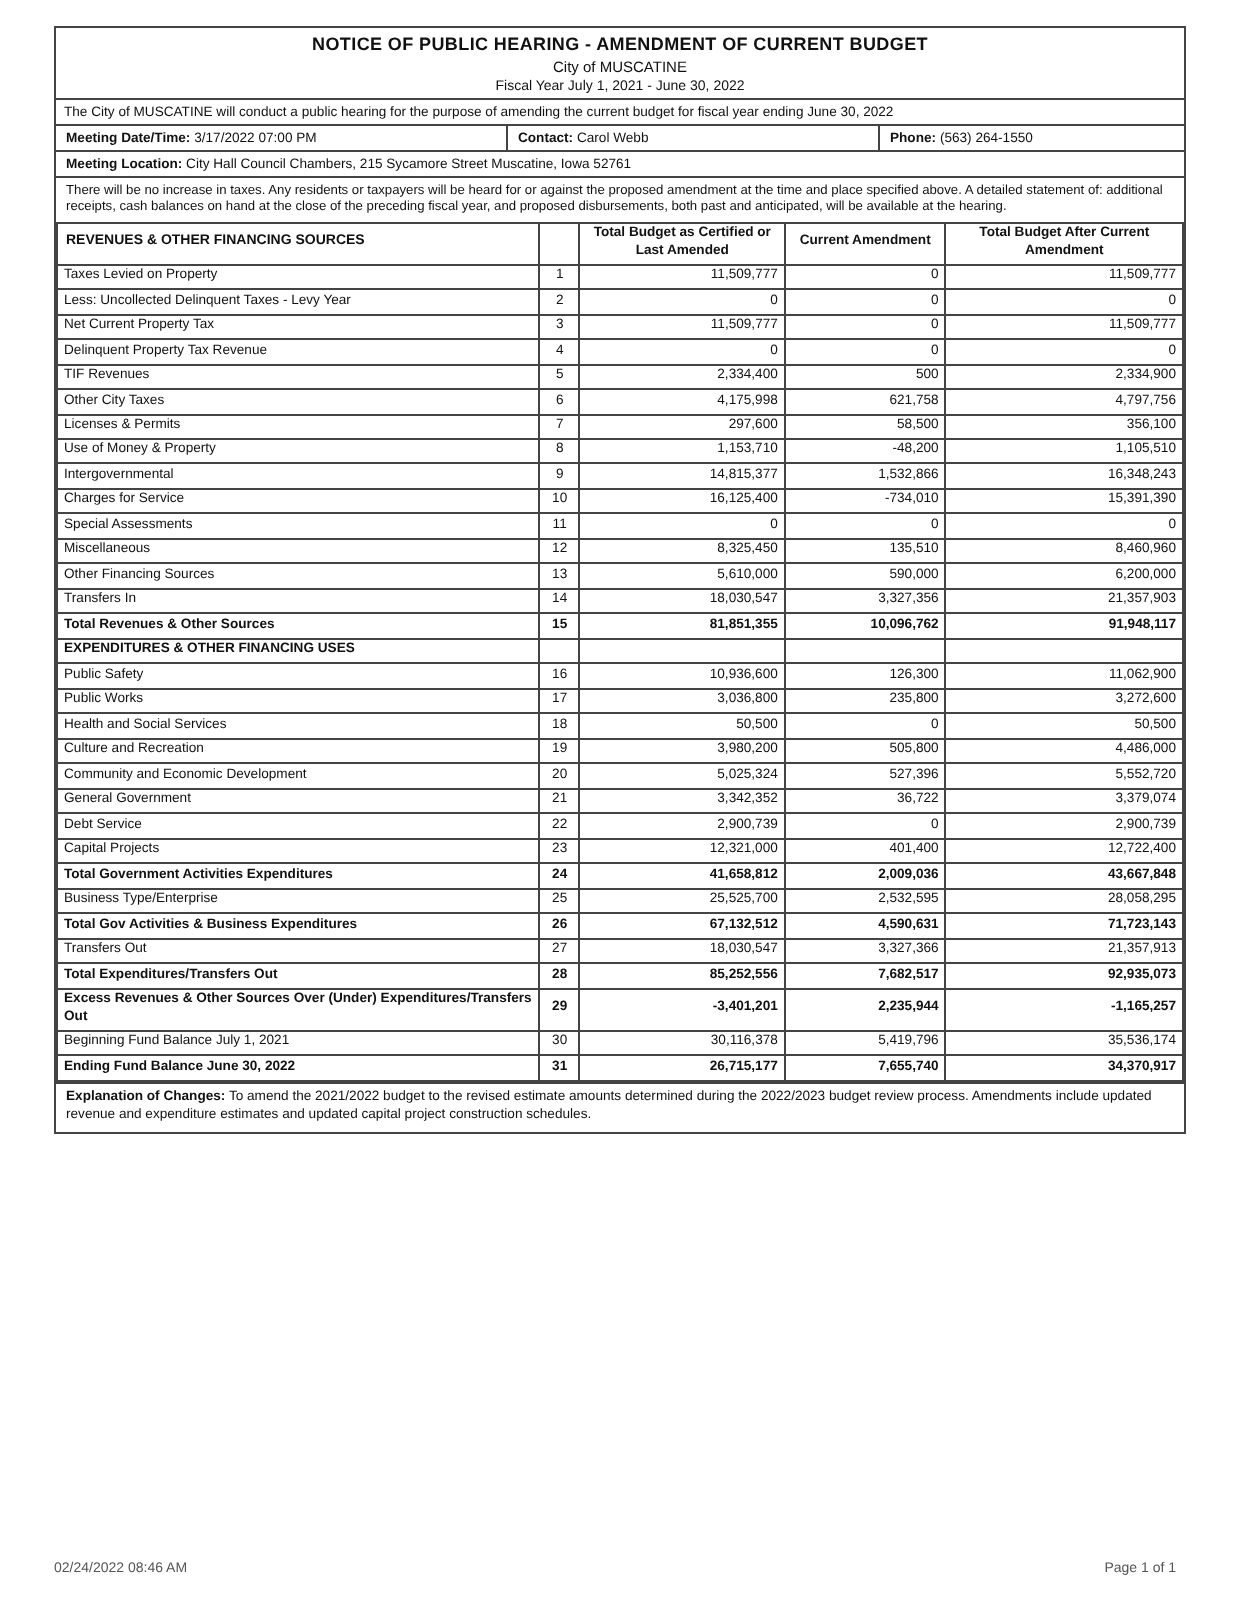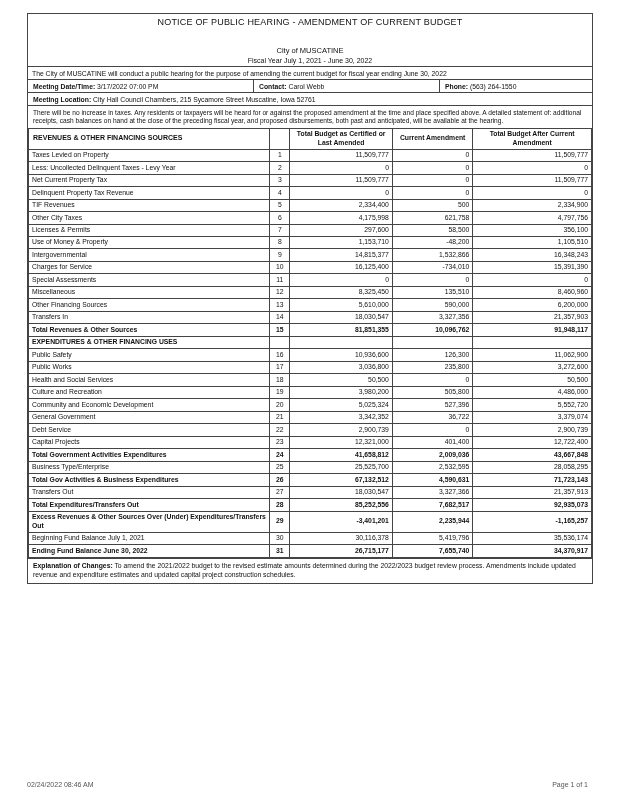--- a/index.html
+++ b/index.html
@@ -10,22 +10,22 @@
     color:#111;
     position:relative;
     overflow:hidden;
   }
   .doc {
     position:absolute; left:27px; top:13px; width:564px;
     border:1px solid #444;
     background:#fff;
   }
   .title-block { text-align:center; padding:3px 2px 2px; }
-  .title   { font-weight:normal; font-size:9px; letter-spacing:0.2px; }
-  .city    { font-size:7.5px; margin-top:19px; }
+  .title   { font-weight:bold; font-size:9px; letter-spacing:0.2px; }
+  .city    { font-size:7.5px; margin-top:2px; }
   .fy      { font-size:7px; margin-top:2px; }
   .notice-line { border-top:1px solid #444; font-size:6.8px; padding:2.5px 4px; }
   .meta-row { border-top:1px solid #444; display:flex; font-size:6.8px; }
   .meta-cell { padding:2.5px 5px; }
   .meta-cell b { font-weight:bold; }
   .mc1 { width:215px; border-right:1px solid #444; }
   .mc2 { width:175px; border-right:1px solid #444; }
   .mc3 { flex:1; }
   .meta-row2 { border-top:1px solid #444; font-size:6.8px; padding:2.5px 5px; }
   .disclaimer { border-top:1px solid #444; font-size:6.6px; padding:2.5px 5px 3px; line-height:1.3; }

